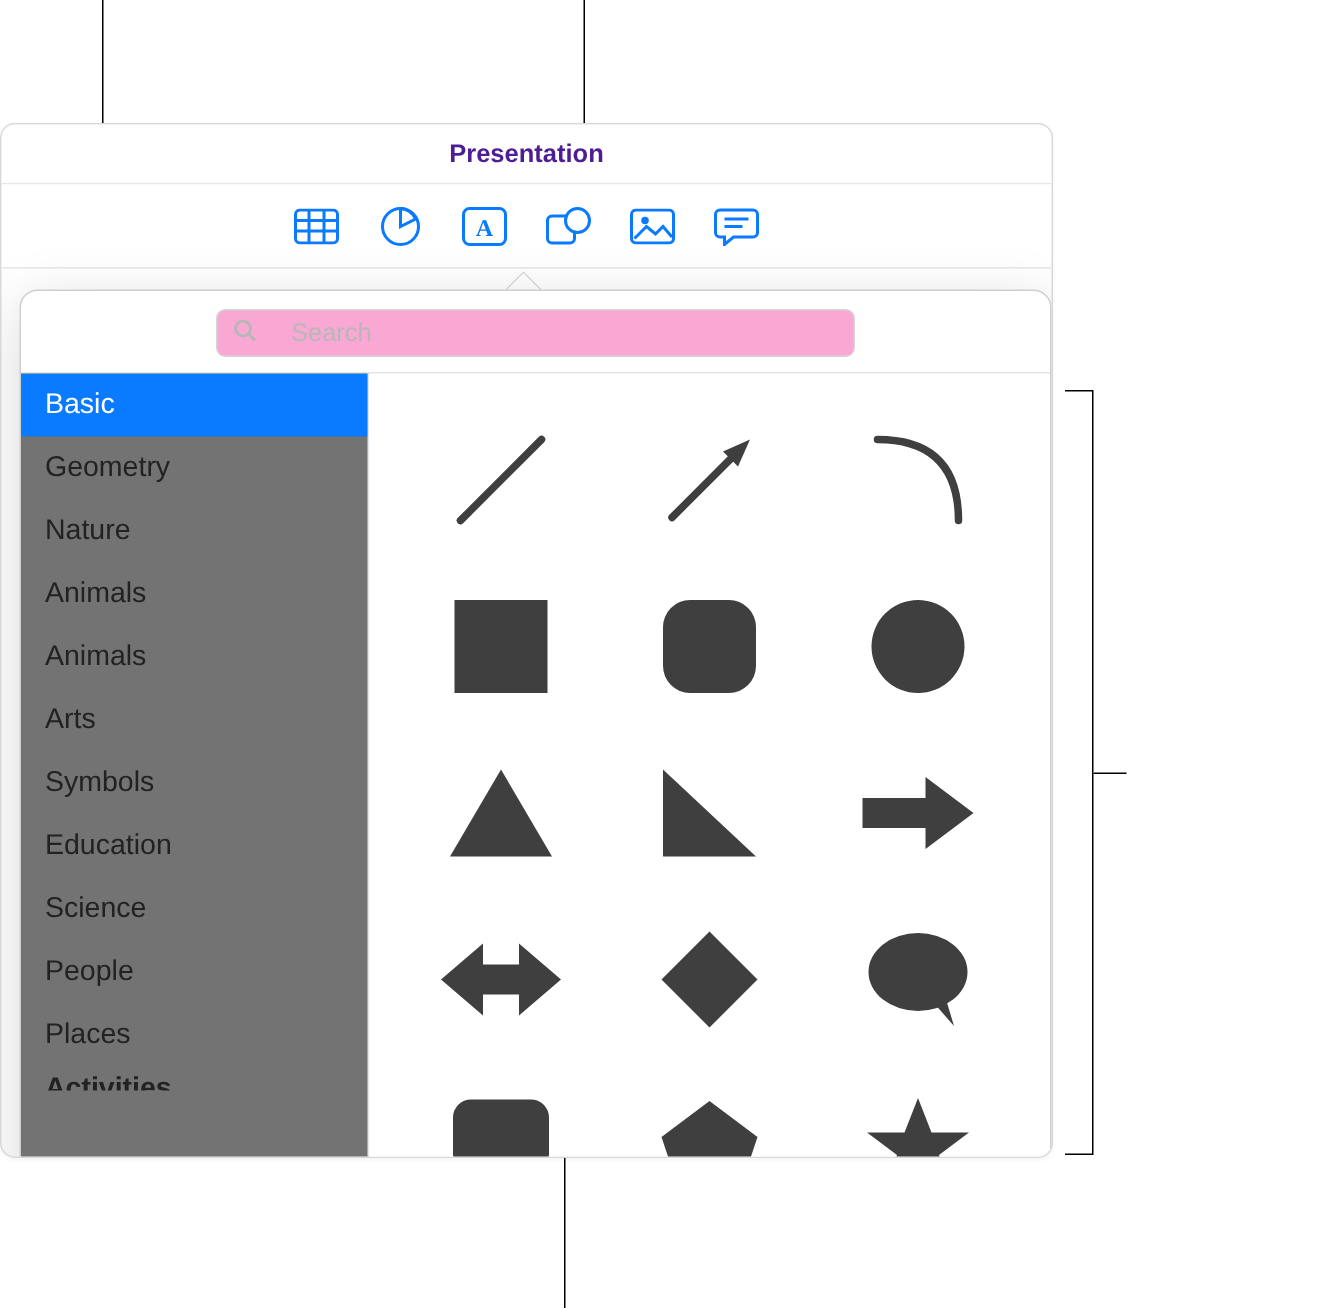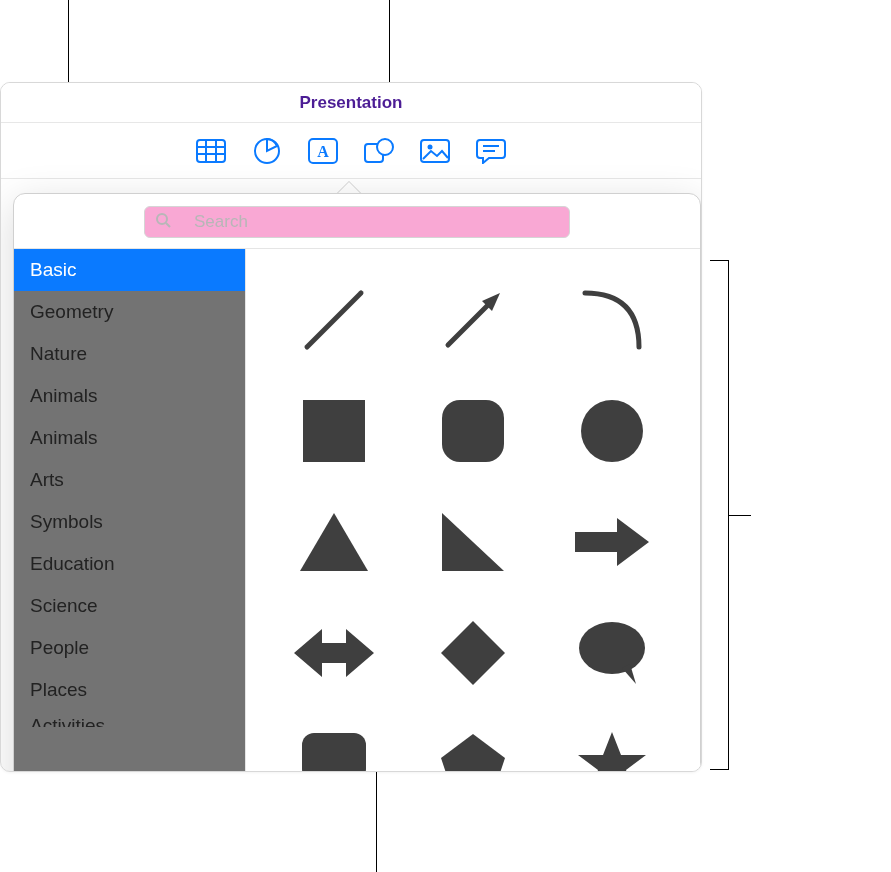--- a/index.html
+++ b/index.html
@@ -155,20 +155,21 @@
       overflow: hidden;
     }
     .sidebar-item.selected {
       background: #0a7aff;
       color: #fff;
     }
     .sidebar-item.cut {
       height: 16px;
       padding-top:2px;
       overflow:hidden;
+      font-weight:bold;
     }
 
     .shape-grid {
       flex: 1;
       padding: 18px 22px;
       display: grid;
       grid-template-columns: repeat(3, 1fr);
       grid-auto-rows: 105px;
       justify-items: center;
       align-items: center;

